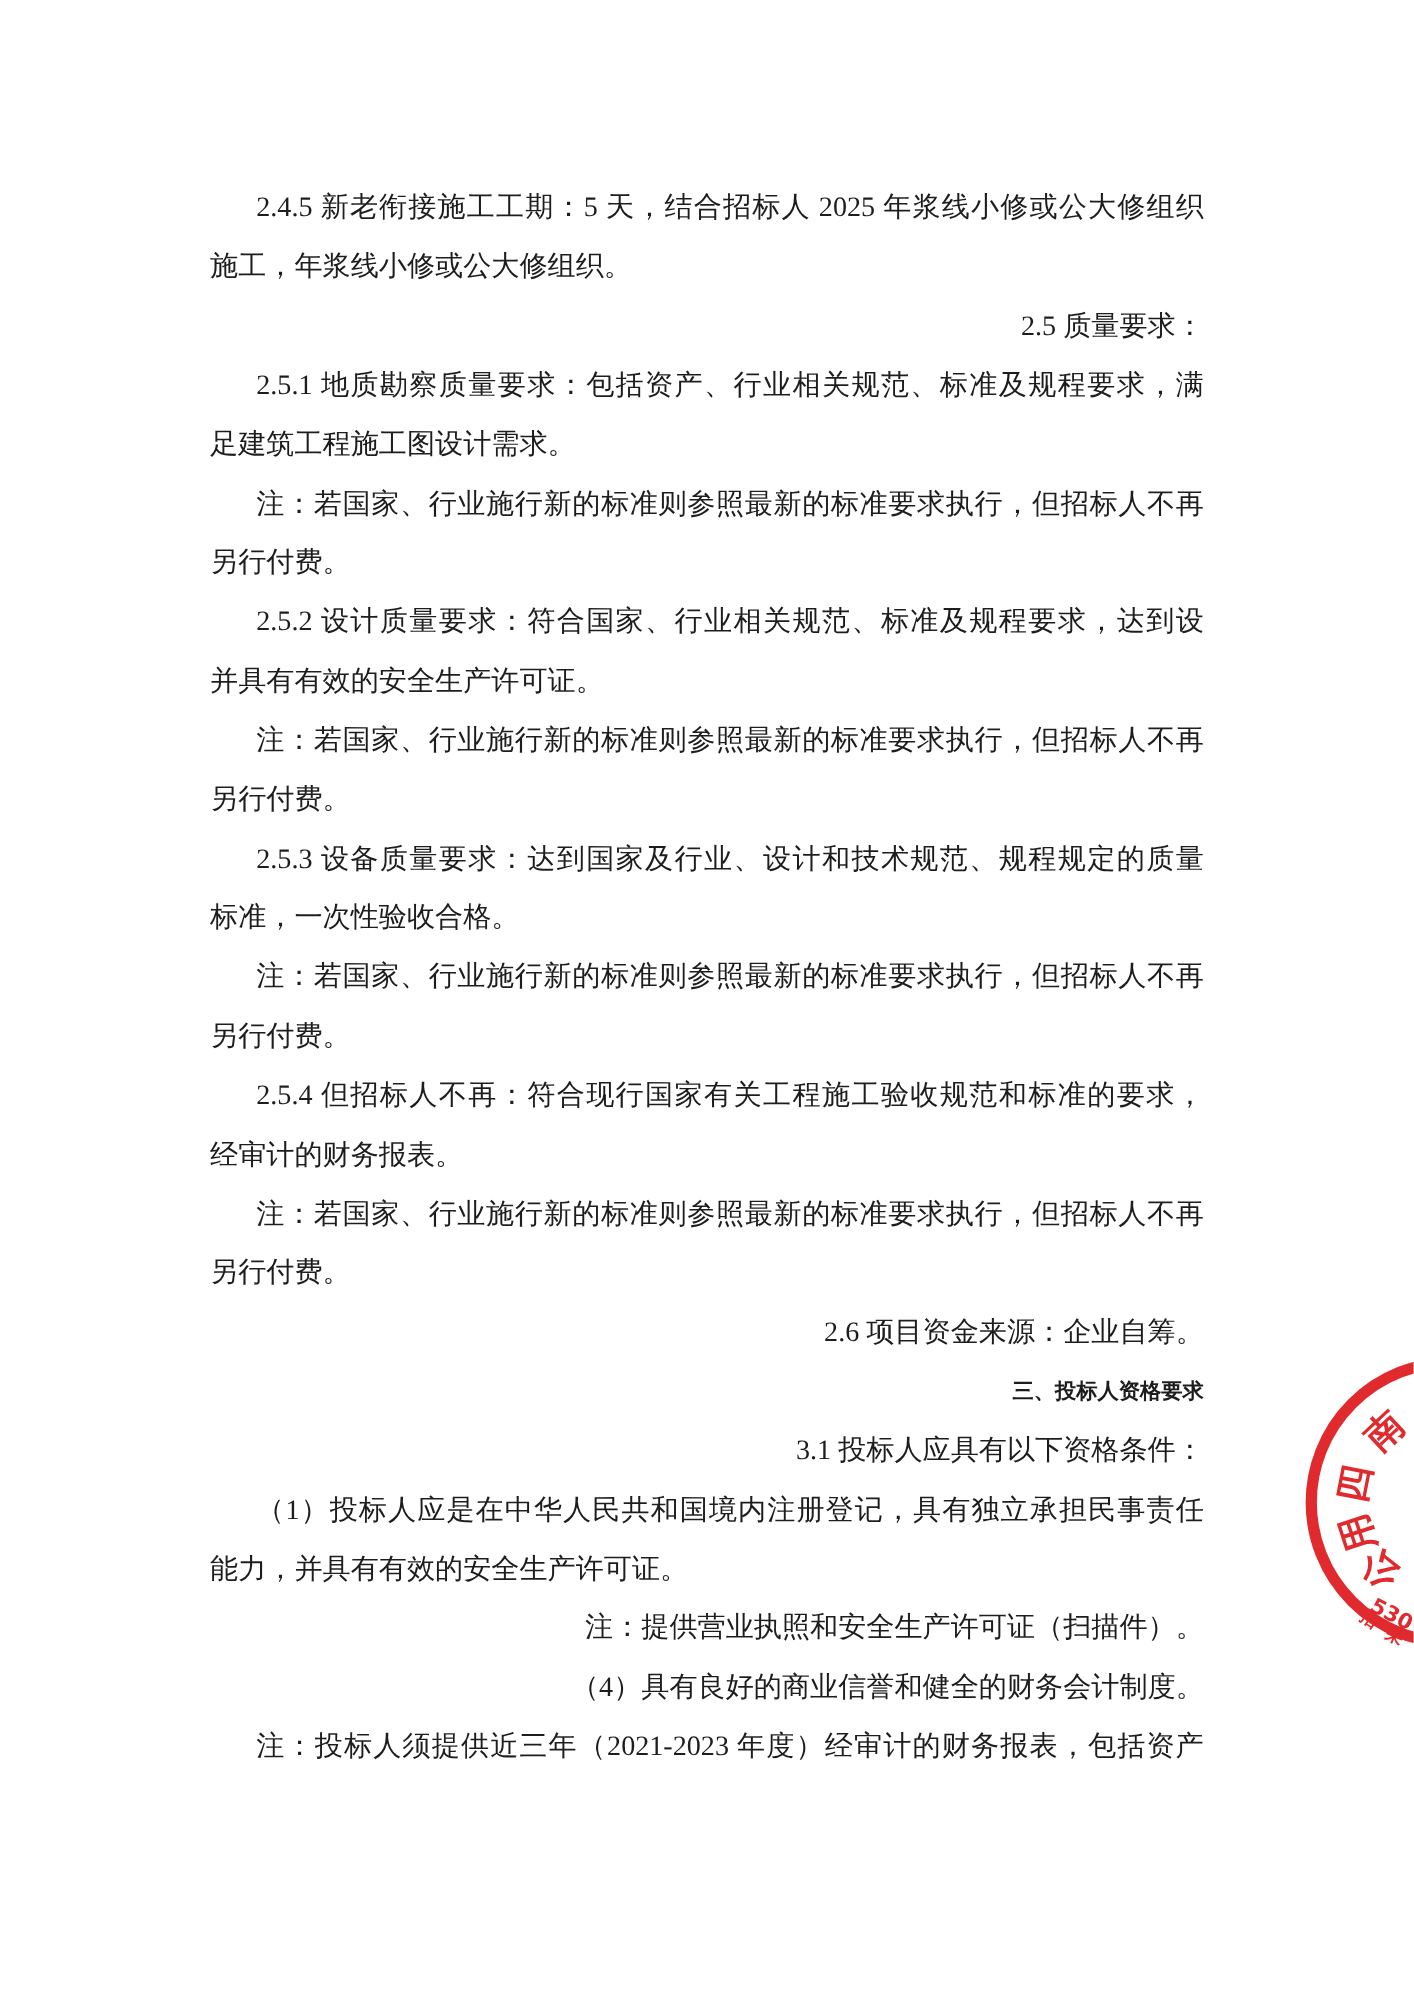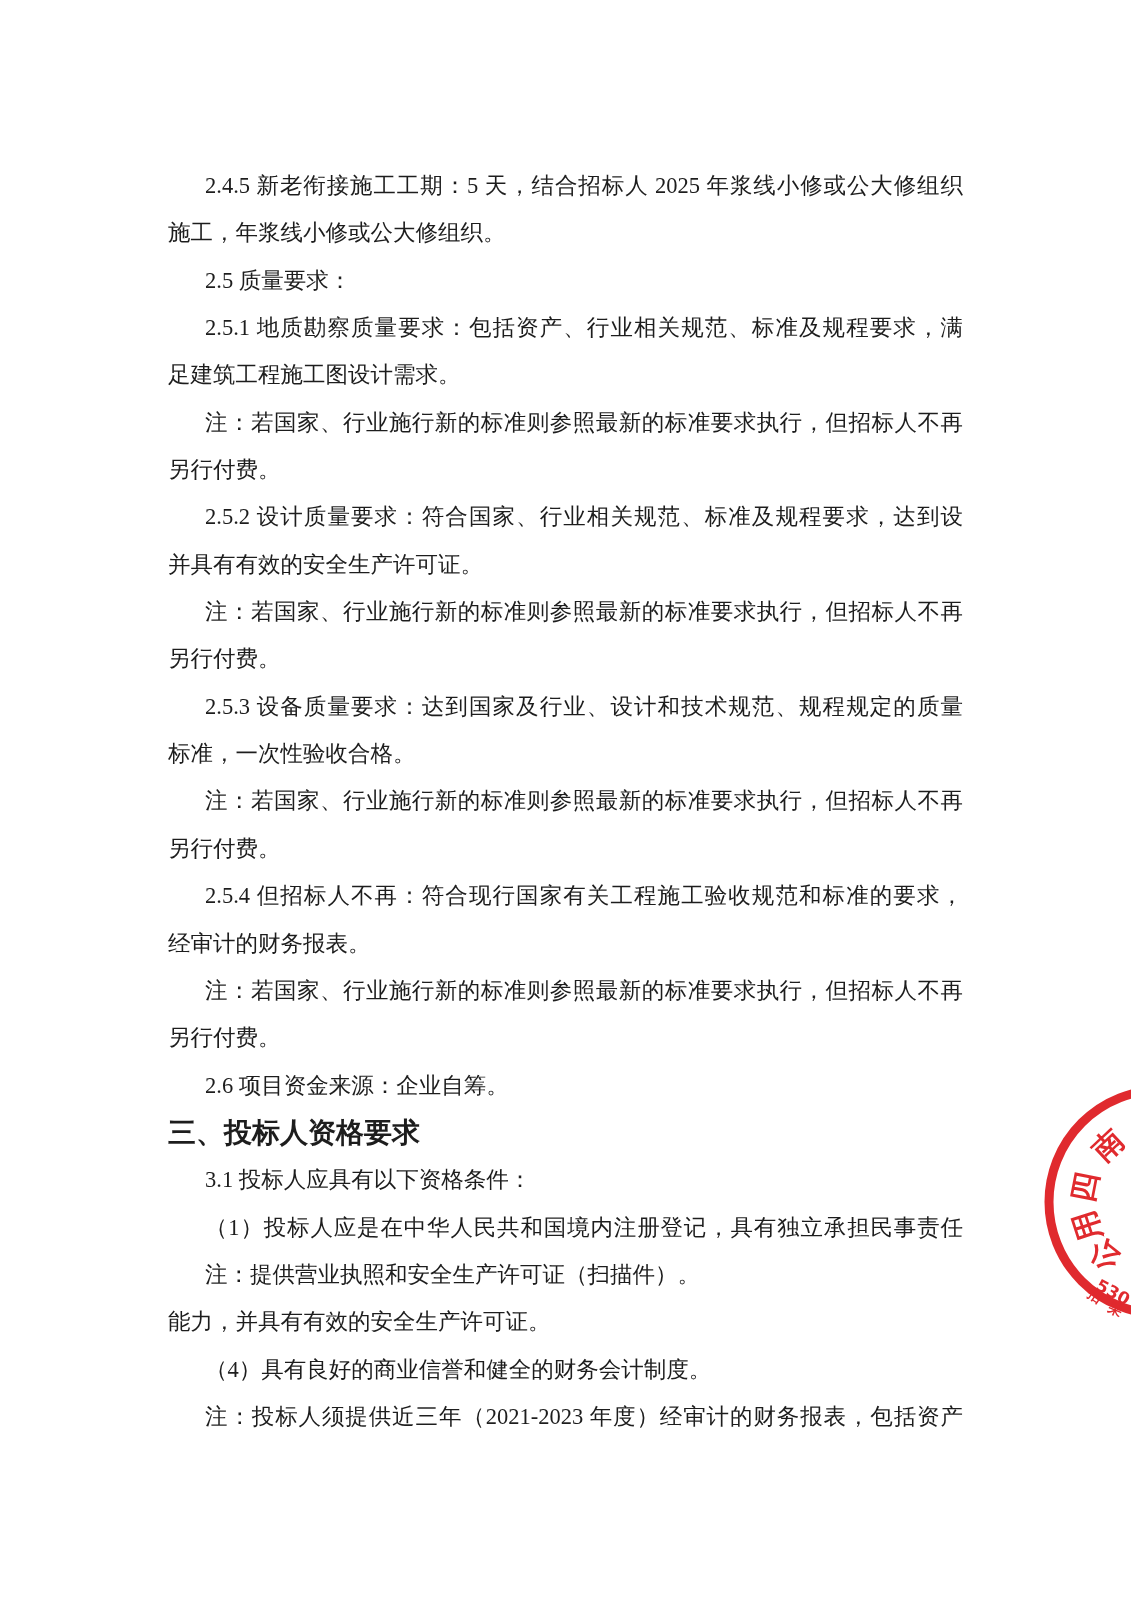--- a/index.html
+++ b/index.html
@@ -14,42 +14,43 @@
   }
   .page {
     position: absolute;
     inset: 0;
     background: #ffffff;
     overflow: hidden;
   }
   .content {
     position: absolute;
     left: 168px;
-    top: 162px;
+    top: 142px;
     width: 795px;
   }
   .line {
     height: 47.35px;
     line-height: 47.35px;
     font-size: 22.5px;
     white-space: nowrap;
     overflow: hidden;
     text-align: left;
   }
-  .indent { padding-left: 37px; }
+  .indent { padding-left: 37px; text-align: right; }
   .justify {
     white-space: normal;
     text-align: justify;
     text-align-last: justify;
     text-justify: inter-character;
   }
   .heading {
     font-weight: bold;
-    font-size: 28px;
+    font-size: 17px;
     padding-left: 0;
+    text-align: right;
   }
   .seal-wrap {
     position: absolute;
     left: 1031px;
     top: 1072px;
     width: 100px;  
     height: 260px;
     overflow: hidden;
     pointer-events: none;
   }
@@ -102,22 +103,22 @@
     <div class="line indent justify">注：若国家、行业施行新的标准则参照最新的标准要求执行，但招标人不再</div>
     <div class="line">另行付费。</div>
     <div class="line indent justify">2.5.4 但招标人不再：符合现行国家有关工程施工验收规范和标准的要求，</div>
     <div class="line">经审计的财务报表。</div>
     <div class="line indent justify">注：若国家、行业施行新的标准则参照最新的标准要求执行，但招标人不再</div>
     <div class="line">另行付费。</div>
     <div class="line indent">2.6 项目资金来源：企业自筹。</div>
     <div class="line heading">三、投标人资格要求</div>
     <div class="line indent">3.1 投标人应具有以下资格条件：</div>
     <div class="line indent justify">（1）投标人应是在中华人民共和国境内注册登记，具有独立承担民事责任</div>
+    <div class="line">能力，并具有有效的安全生产许可证。</div>
     <div class="line indent">注：提供营业执照和安全生产许可证（扫描件）。</div>
-    <div class="line">能力，并具有有效的安全生产许可证。</div>
     <div class="line indent">（4）具有良好的商业信誉和健全的财务会计制度。</div>
     <div class="line indent justify">注：投标人须提供近三年（2021-2023 年度）经审计的财务报表，包括资产</div>
   </main>
 
   <div class="seal-wrap">
     <svg width="260" height="260" viewBox="0 0 260 260" style="opacity:0.95">
       <g id="seal-group">
         <circle class="seal-ring" cx="130" cy="130" r="112" style="stroke: rgb(223, 31, 35);"></circle>
         <text class="seal-char" x="130" y="52" transform="rotate(-43 130 130)" style="fill: rgb(223, 31, 35);">南</text>
         <text class="seal-char" x="130" y="52" transform="rotate(-79 130 130)" style="fill: rgb(223, 31, 35);">四</text>

